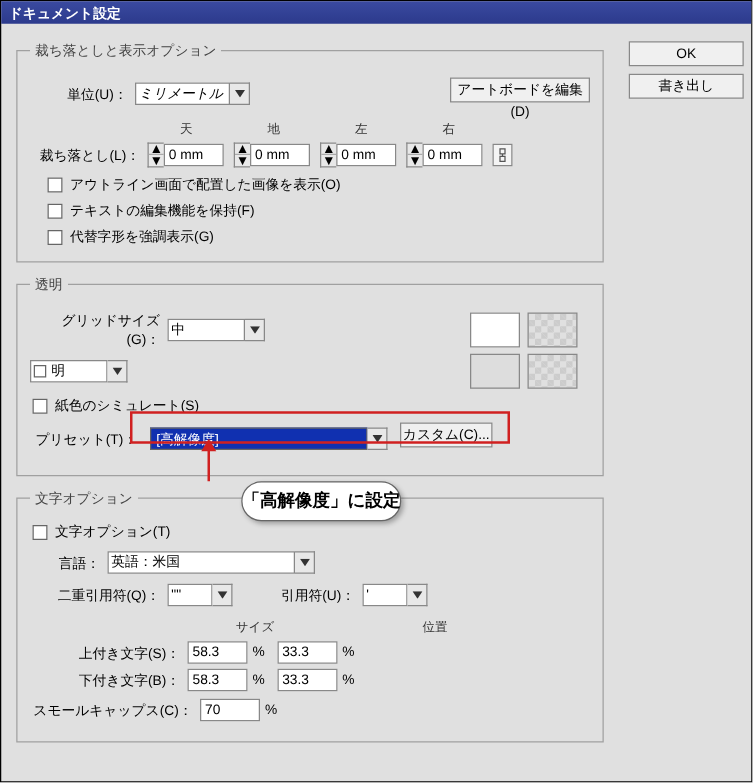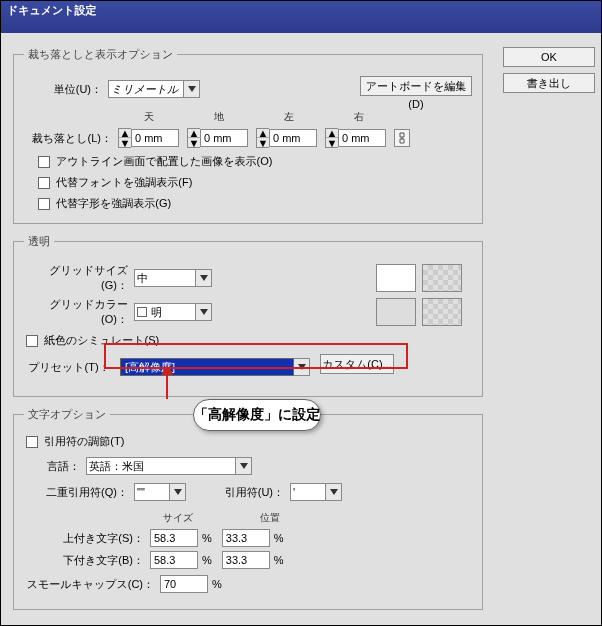--- a/index.html
+++ b/index.html
@@ -1,18 +1,18 @@
 <!DOCTYPE html>
 <html><head>
 <meta charset="utf-8">
 <style>
   * { box-sizing: border-box; margin: 0; padding: 0; }
   html, body { width: 602px; height: 626px; overflow: hidden; font-family: "MS PGothic","Meiryo",sans-serif; font-size: 11px; background:#fff;}
   .dlg { width: 602px; height: 626px; background: #e0e0e0; border: 1px solid #000; }
-  .titlebar { height: 32px; background: linear-gradient(#3a4aa0,#2c3a8c); color: #fff; padding: 2px 6px; font-size: 11px; font-weight: bold; }
+  .titlebar { height: 18px; background: linear-gradient(#3a4aa0,#2c3a8c); color: #fff; padding: 2px 6px; font-size: 11px; font-weight: bold; }
   .body { position: relative; width: 100%; height: calc(100% - 18px); }
   .left { position:absolute; left:12px; top:14px; width:470px; }
   .right { position:absolute; right:10px; top:14px; width:88px; }
   .btn { display:block; width:92px; height:20px; background:#f0f0f0; border:1px solid #888; text-align:center; line-height:18px; margin-bottom:6px; font-size:11px;}
   fieldset { border:1px solid #a0a0a0; margin-bottom:10px; padding:10px 10px 12px 10px; position:relative;}
   legend { font-size:11px; padding:0 4px; color:#444;}
   .row { display:flex; align-items:center; margin:4px 0; }
   .lbl { text-align:right; margin-right:6px; font-size:11px;}
   .sel { background:#fff; border:1px solid #888; height:18px; font-size:11px; padding:0 2px; }
   .selbtn { display:inline-flex; align-items:center; justify-content:center; width:16px; height:18px; border:1px solid #888; border-left:none; background:#e8e8e8;}
@@ -114,21 +114,21 @@
               </svg>
           </div>
         </div>
 
         <div class="cbrow">
             <span class="cb"></span>
             <span>アウトライン画面で配置した画像を表示(O)</span>
           </div>
         <div class="cbrow">
             <span class="cb"></span>
-            <span>代替フォントを強調表示(F)</span>
+            <span>テキストの編集機能を保持(F)</span>
           </div>
         <div class="cbrow">
             <span class="cb"></span>
             <span>代替字形を強調表示(G)</span>
           </div>
       </fieldset>
 
       <fieldset style="position:relative;">
         <legend>透明</legend>
 
@@ -143,21 +143,20 @@
               </div>
           </div>
           <div style="flex:1"></div>
           <div style="display:flex; gap:6px; margin-right:10px;">
             <div class="swat" style="background:#fff;"></div>
             <div class="checker"></div>
           </div>
         </div>
 
         <div class="row">
-          <div class="lbl" style="width:104px;">グリッドカラー(O)：</div>
           <div style="display:flex;">
             <div class="sel" style="width:62px; line-height:16px; display:flex; align-items:center; gap:4px;">
               <span style="width:10px;height:10px;border:1px solid #666;background:#fff;display:inline-block;"></span>
               <span>明</span>
             </div>
             <div class="selbtn">
                 <svg width="8" height="6">
                   <polygon points="0,0 8,0 4,6" fill="#333"></polygon>
                 </svg>
               </div>
@@ -191,21 +190,21 @@
         </div>
 
         <div class="redbox" style="left:90px; top:94px; width:304px; height:26px;"></div>
       </fieldset>
 
       <fieldset>
         <legend>文字オプション</legend>
 
         <div class="cbrow" style="margin:2px 0 8px 2px;">
             <span class="cb"></span>
-            <span>引用符の調節(T)</span>
+            <span>文字オプション(T)</span>
           </div>
 
         <div class="row">
           <div class="lbl" style="width:56px;">言語：</div>
           <div style="display:flex;">
             <div class="sel" style="width:150px; line-height:16px;">英語：米国</div>
             <div class="selbtn">
                 <svg width="8" height="6">
                   <polygon points="0,0 8,0 4,6" fill="#333"></polygon>
                 </svg>
@@ -228,21 +227,21 @@
           <div style="display:flex;">
             <div class="sel" style="width:36px; line-height:16px;">'</div>
             <div class="selbtn">
                 <svg width="8" height="6">
                   <polygon points="0,0 8,0 4,6" fill="#333"></polygon>
                 </svg>
               </div>
           </div>
         </div>
 
-        <div class="row" style="margin-top:10px;">
+        <div class="row" style="margin-top:10px;gap:26px;">
           <div style="width:122px;"></div>
           <div class="colhead" style="width:64px;">サイズ</div>
           <div style="width:28px;"></div>
           <div class="colhead" style="width:64px;">位置</div>
         </div>
 
         <div class="row">
           <div class="lbl" style="width:120px;">上付き文字(S)：</div>
           <input class="inp" style="width: 48px;" value="58.3">
           <span style="margin:0 10px 0 4px;">%</span>

